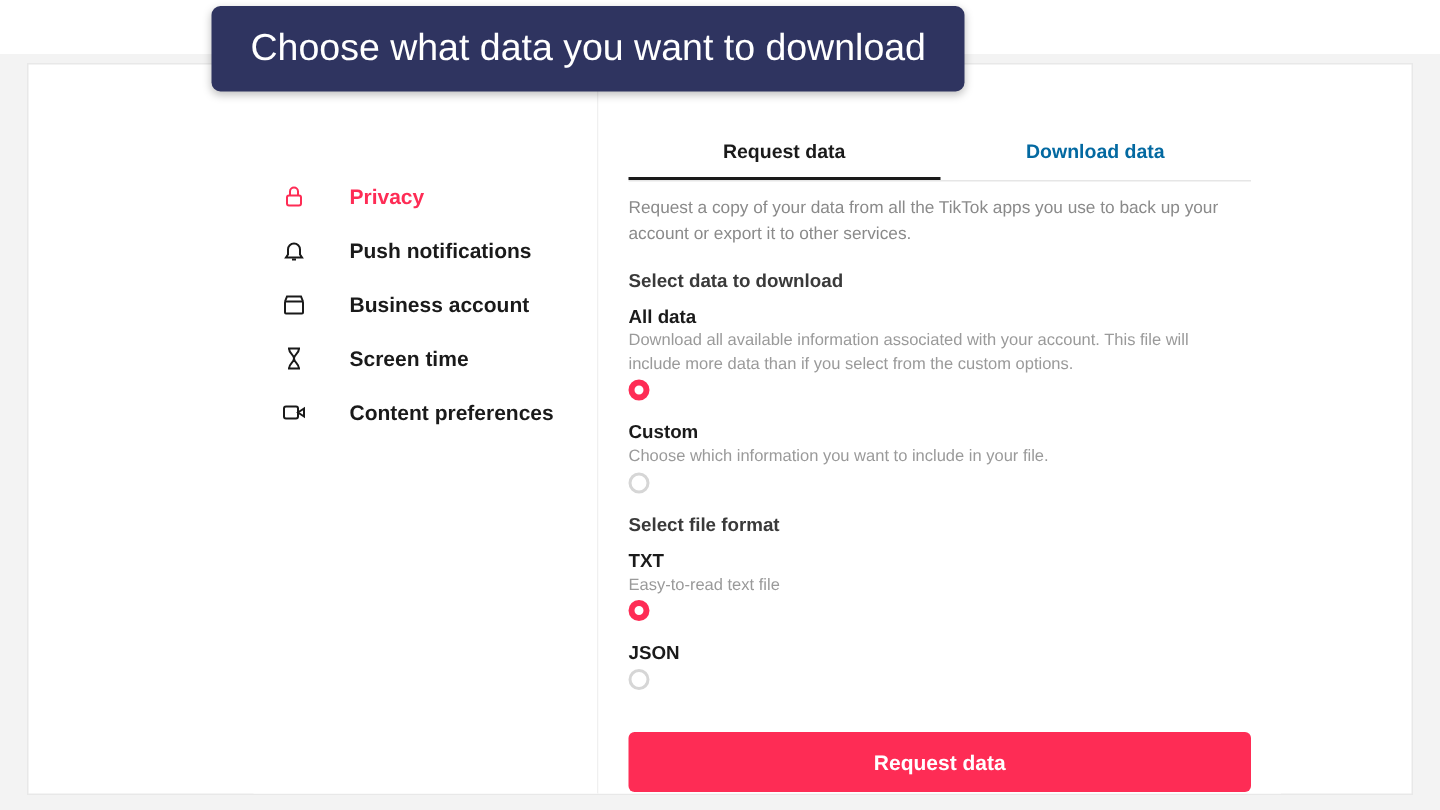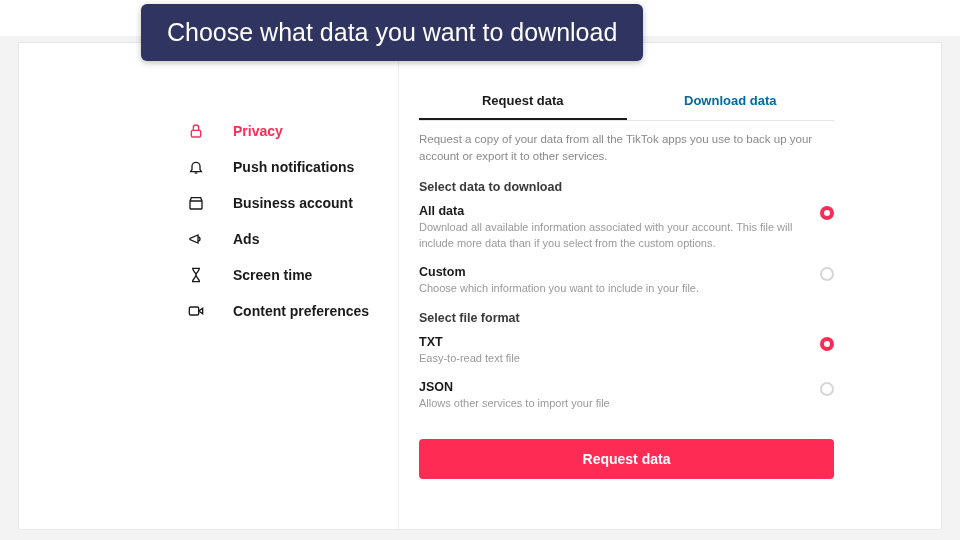--- a/index.html
+++ b/index.html
@@ -101,20 +101,21 @@
       font-size: 12.5px;
       font-weight: 700;
       color: #3a3a3a;
       margin-bottom: 10px;
     }
     .option {
       display: flex;
       align-items: flex-start;
       justify-content: center;
       margin-bottom: 14px;
+      flex-direction: column;
     }
     .option-text { flex: 1; padding-right: 12px; }
     .option-title {
       font-size: 12.5px;
       font-weight: 700;
       color: #1a1a1a;
       margin-bottom: 2px;
     }
     .option-desc {
       font-size: 11px;
@@ -185,29 +186,20 @@
       <div class="nav-item">
         <span class="icon">
           <svg width="16" height="16" viewBox="0 0 24 24" fill="none" stroke="#1a1a1a" stroke-width="2">
               <rect x="3" y="9" width="18" height="12" rx="1"></rect>
               <path d="M3 9l2-5h14l2 5"></path>
             </svg>
         </span>
         <span>Business account</span>
       </div>
 
-      <div class="nav-item">
-        <span class="icon">
-          <svg width="16" height="16" viewBox="0 0 24 24" fill="none" stroke="#1a1a1a" stroke-width="2">
-              <path d="M3 11v2l12 5V6z"></path>
-              <path d="M15 9a3 3 0 0 1 0 6"></path>
-            </svg>
-        </span>
-        <span>Ads</span>
-      </div>
 
       <div class="nav-item">
         <span class="icon">
           <svg width="16" height="16" viewBox="0 0 24 24" fill="none" stroke="#1a1a1a" stroke-width="2">
               <path d="M6 2h12M6 22h12M7 2c0 5 5 6 5 10s-5 5-5 10M17 2c0 5-5 6-5 10s5 5 5 10"></path>
             </svg>
         </span>
         <span>Screen time</span>
       </div>
 
@@ -254,21 +246,20 @@
         <div class="option-text">
           <div class="option-title">TXT</div>
           <div class="option-desc">Easy-to-read text file</div>
         </div>
         <div class="radio selected"></div>
       </div>
 
       <div class="option">
         <div class="option-text">
           <div class="option-title">JSON</div>
-          <div class="option-desc">Allows other services to import your file</div>
         </div>
         <div class="radio"></div>
       </div>
 
       <button class="request-btn">Request data</button>
     </div>
   </div>
 </div>
 
 </body></html>

